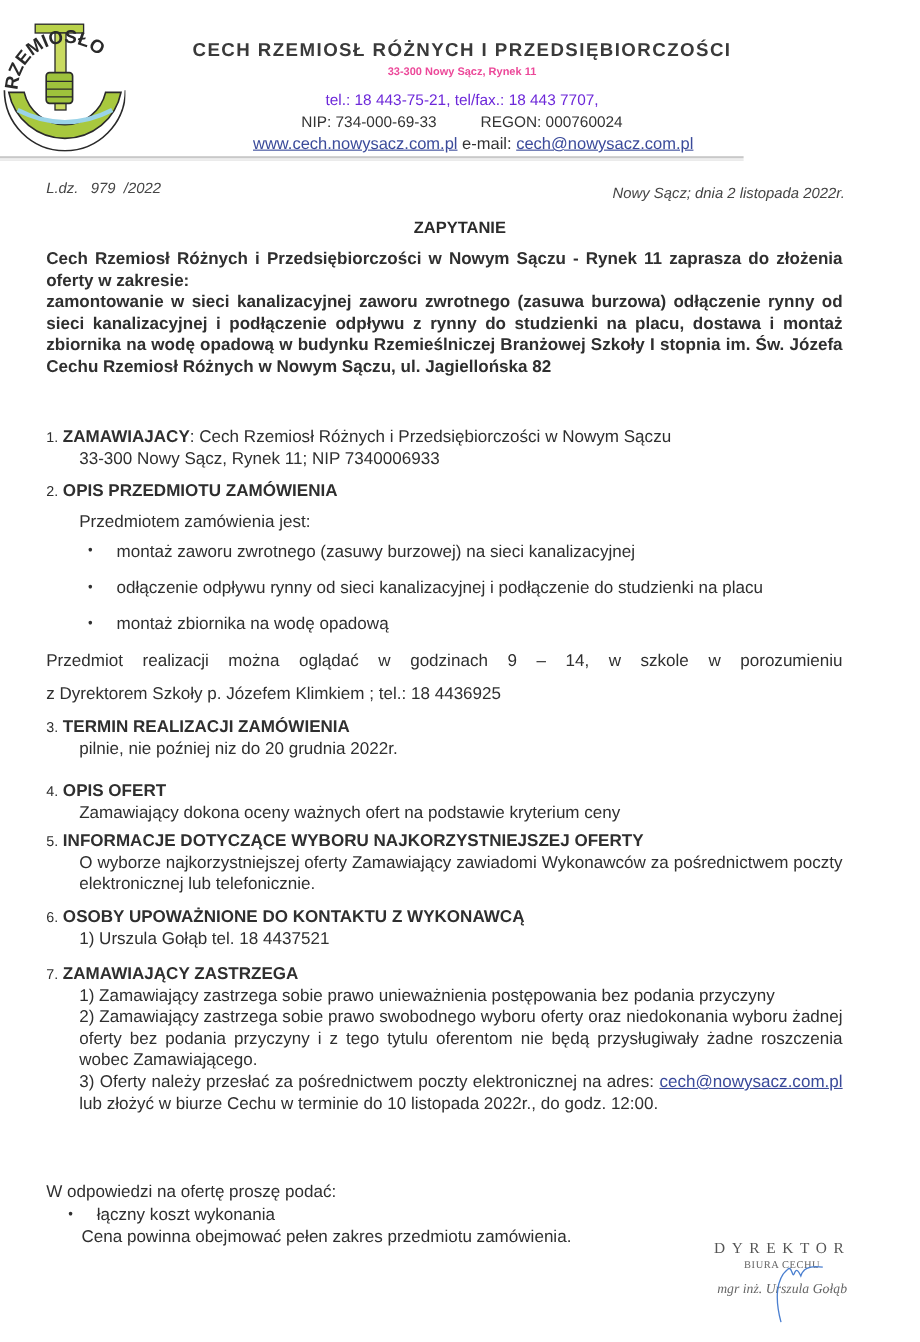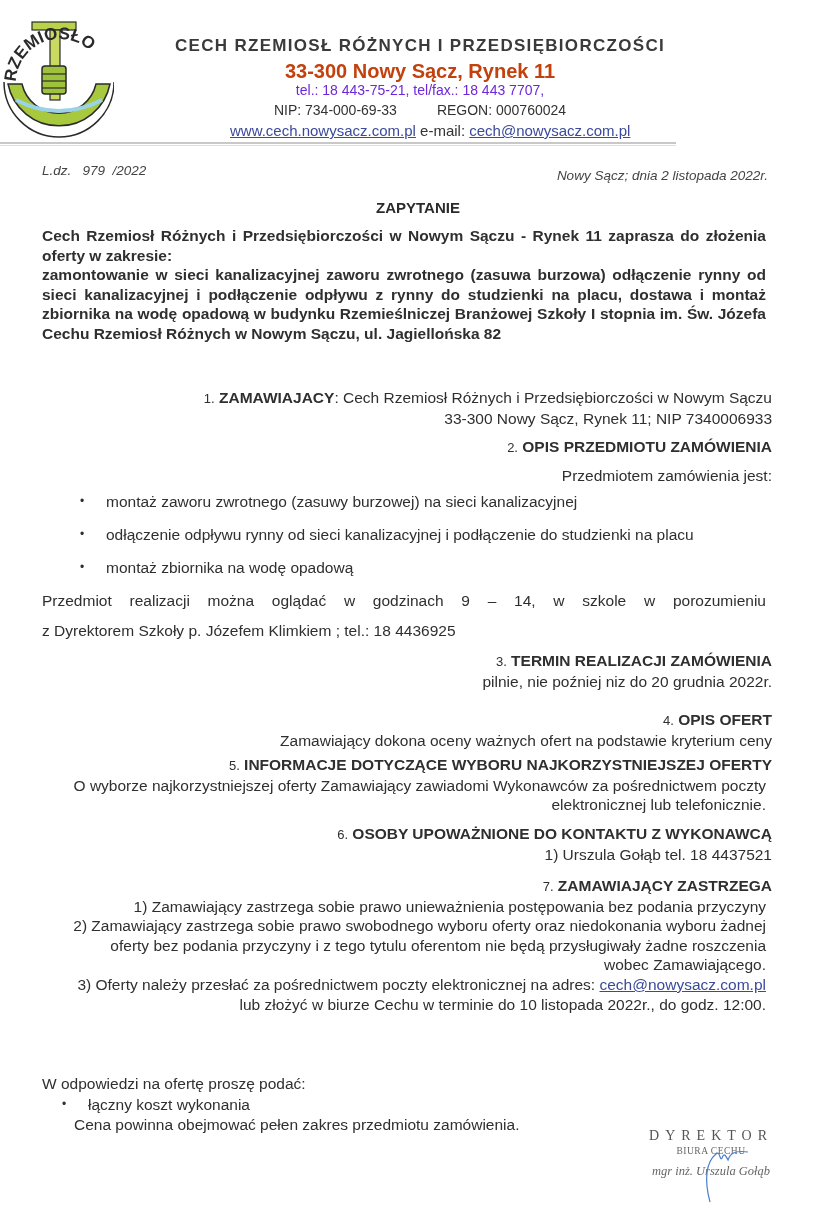--- a/index.html
+++ b/index.html
@@ -5,21 +5,21 @@
   html, body { margin: 0; padding: 0; background: #ffffff; }
   body {
     width: 836px; height: 1220px; position: relative; overflow: hidden;
     font-family: "Liberation Sans", sans-serif; color: #2b2b2b;
   }
   .abs { position: absolute; }
   
   #logo { left: 2px; top: 12px; width: 112px; height: 126px; }
   .hdr { left: 115px; width: 610px; text-align: center; white-space: nowrap; }
   #org-name { top: 36px; font-size: 17px; font-weight: bold; letter-spacing: 1.3px; color: #3a3a3a; }
-  #org-address { top: 60px; font-size: 20px; font-weight: bold; color: #c2410c; }
+  #org-address { top: 60px; font-size: 10px; font-weight: bold; color: #ec4899; }
   #org-phones { top: 82px; font-size: 14px; color: #6d28d9; }
   #org-ids { top: 102px; font-size: 14px; color: #333; }
   #org-ids .gap { display: inline-block; width: 40px; }
   #org-web { top: 122px; font-size: 15px; color: #333; }
   a.link { color: #3a4a9a; text-decoration: underline; }
   #header-rule { left: 0; top: 142px; width: 422px; height: 0; border-top: 2px solid #c8c8c8; }
   #header-rule2 { left: 0; top: 145px; width: 422px; height: 0; border-top: 1px solid #dedede; }
 
   
   .ital { font-style: italic; font-size: 13.5px; color: #444; }
@@ -31,21 +31,21 @@
   .body-text { left: 42px; width: 724px; font-size: 15.5px; line-height: 19.6px; color: #2f2f2f; }
   #intro { top: 226px; font-weight: bold; }
   #intro .j { text-align: justify; text-align-last: left; }
   #intro p { margin: 0; }
 
   .sec { left: 42px; width: 730px; font-size: 15.5px; color: #2f2f2f; }
   .sec-num { font-size: 13px; font-weight: normal; }
   .sec-title { font-weight: bold; }
   .ind { padding-left: 28px; }
   .just { text-align: justify; }
-  .lh { line-height: 19.6px; text-align: right; }
+  .lh { line-height: 19.6px; }
   p { margin: 0; }
 
   .bullet-row { position: absolute; left: 80px; font-size: 15.5px; color: #2f2f2f; }
   .bullet-dot { display: inline-block; width: 26px; font-size: 12px; vertical-align: 2px; }
 
   #signature { right: 40px; top: 1128px; width: 170px; text-align: center; }
   #sig-title { font-family: "Liberation Serif", serif; font-size: 14px; letter-spacing: 6px; color: #555; }
   #sig-office { font-family: "Liberation Serif", serif; font-size: 9.5px; color: #666; margin-top: 2px; letter-spacing: 0.5px; }
   #sig-name { font-family: "Liberation Serif", serif; font-style: italic; font-size: 12.5px; color: #666; margin-top: 8px; }
   #sig-scribble { left: 690px; top: 1140px; width: 60px; height: 70px; }

